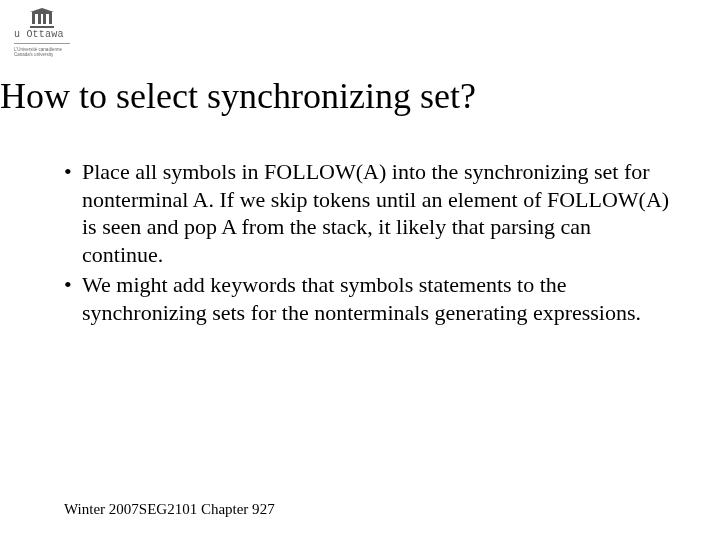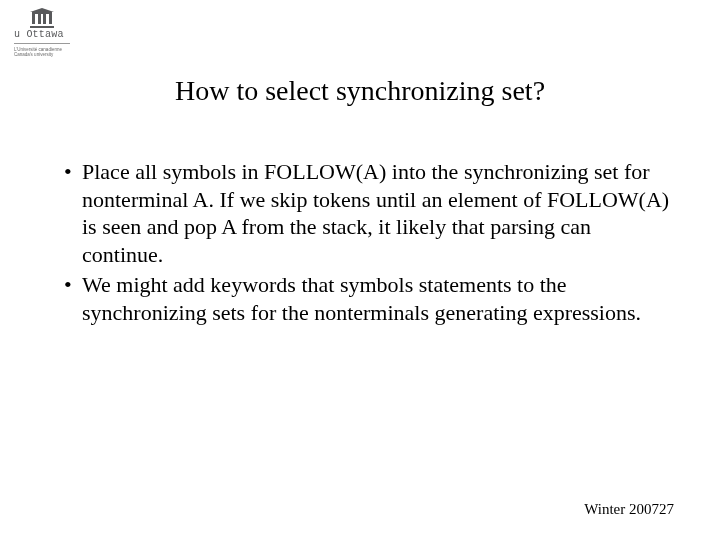--- a/index.html
+++ b/index.html
@@ -7,25 +7,25 @@
 .logo{position:absolute;top:8px;left:14px;width:56px}
 .logo-icon{width:24px;height:20px;margin:0 auto 1px;position:relative}
 .logo-icon .roof{width:0;height:0;border-left:12px solid transparent;border-right:12px solid transparent;border-bottom:4px solid #58595b;position:absolute;top:0;left:0}
 .logo-icon .base{position:absolute;top:4px;left:2px;width:20px;height:2px;background:#58595b}
 .logo-icon .cols{position:absolute;top:6px;left:2px;width:20px;height:10px;display:flex;justify-content:space-between}
 .logo-icon .cols span{width:3px;background:#58595b}
 .logo-icon .floor{position:absolute;bottom:0;left:0;width:24px;height:2px;background:#58595b}
 .logo-name{font-family:Liberation Mono, monospace;font-size:10px;color:#58595b;text-align:left;letter-spacing:.2px}
 .logo-sep{height:1px;background:#9a9a9a;margin:3px 0}
 .logo-sub{font-family:Arial,sans-serif;font-size:4.5px;line-height:5px;color:#6a6a6a;text-align:left}
-.title{position:absolute;top:75px;left:0;width:720px;text-align:center;font-size:28px}
+.title{position:absolute;top:75px;left:0;width:720px;font-size:36px}
 .content{position:absolute;top:158px;left:64px;width:610px;font-size:22px;line-height:1.26}
 .bullet{display:flex;margin-bottom:2px}
 .dot{width:18px;flex:0 0 18px;text-align:left}
-.footer{position:absolute;bottom:22px;left:64px;width:610px;font-size:15px;display:flex;justify-content:flex-end}
+.footer{position:absolute;bottom:22px;left:64px;width:610px;font-size:15px;display:flex;justify-content:flex-start}
 </style>
 </head>
 <body>
 
 <div class="logo">
   <div class="logo-icon">
     <div class="roof"></div>
       <div class="base"></div>
     <div class="cols">
         <span></span>
@@ -49,14 +49,15 @@
     <div>Place all symbols in FOLLOW(A) into the synchronizing set for nonterminal A. If we skip tokens until an element of FOLLOW(A) is seen and pop A from the stack, it likely that parsing can continue.</div>
   </div>
   <div class="bullet">
     <div class="dot">•</div>
     <div>We might add keywords that symbols statements to the synchronizing sets for the nonterminals generating expressions.</div>
   </div>
 </div>
 
 <div class="footer">
   <span>Winter 2007</span>
+  <span>SEG2101 Chapter 9</span>
   <span>27</span>
 </div>
 
 </body></html>

